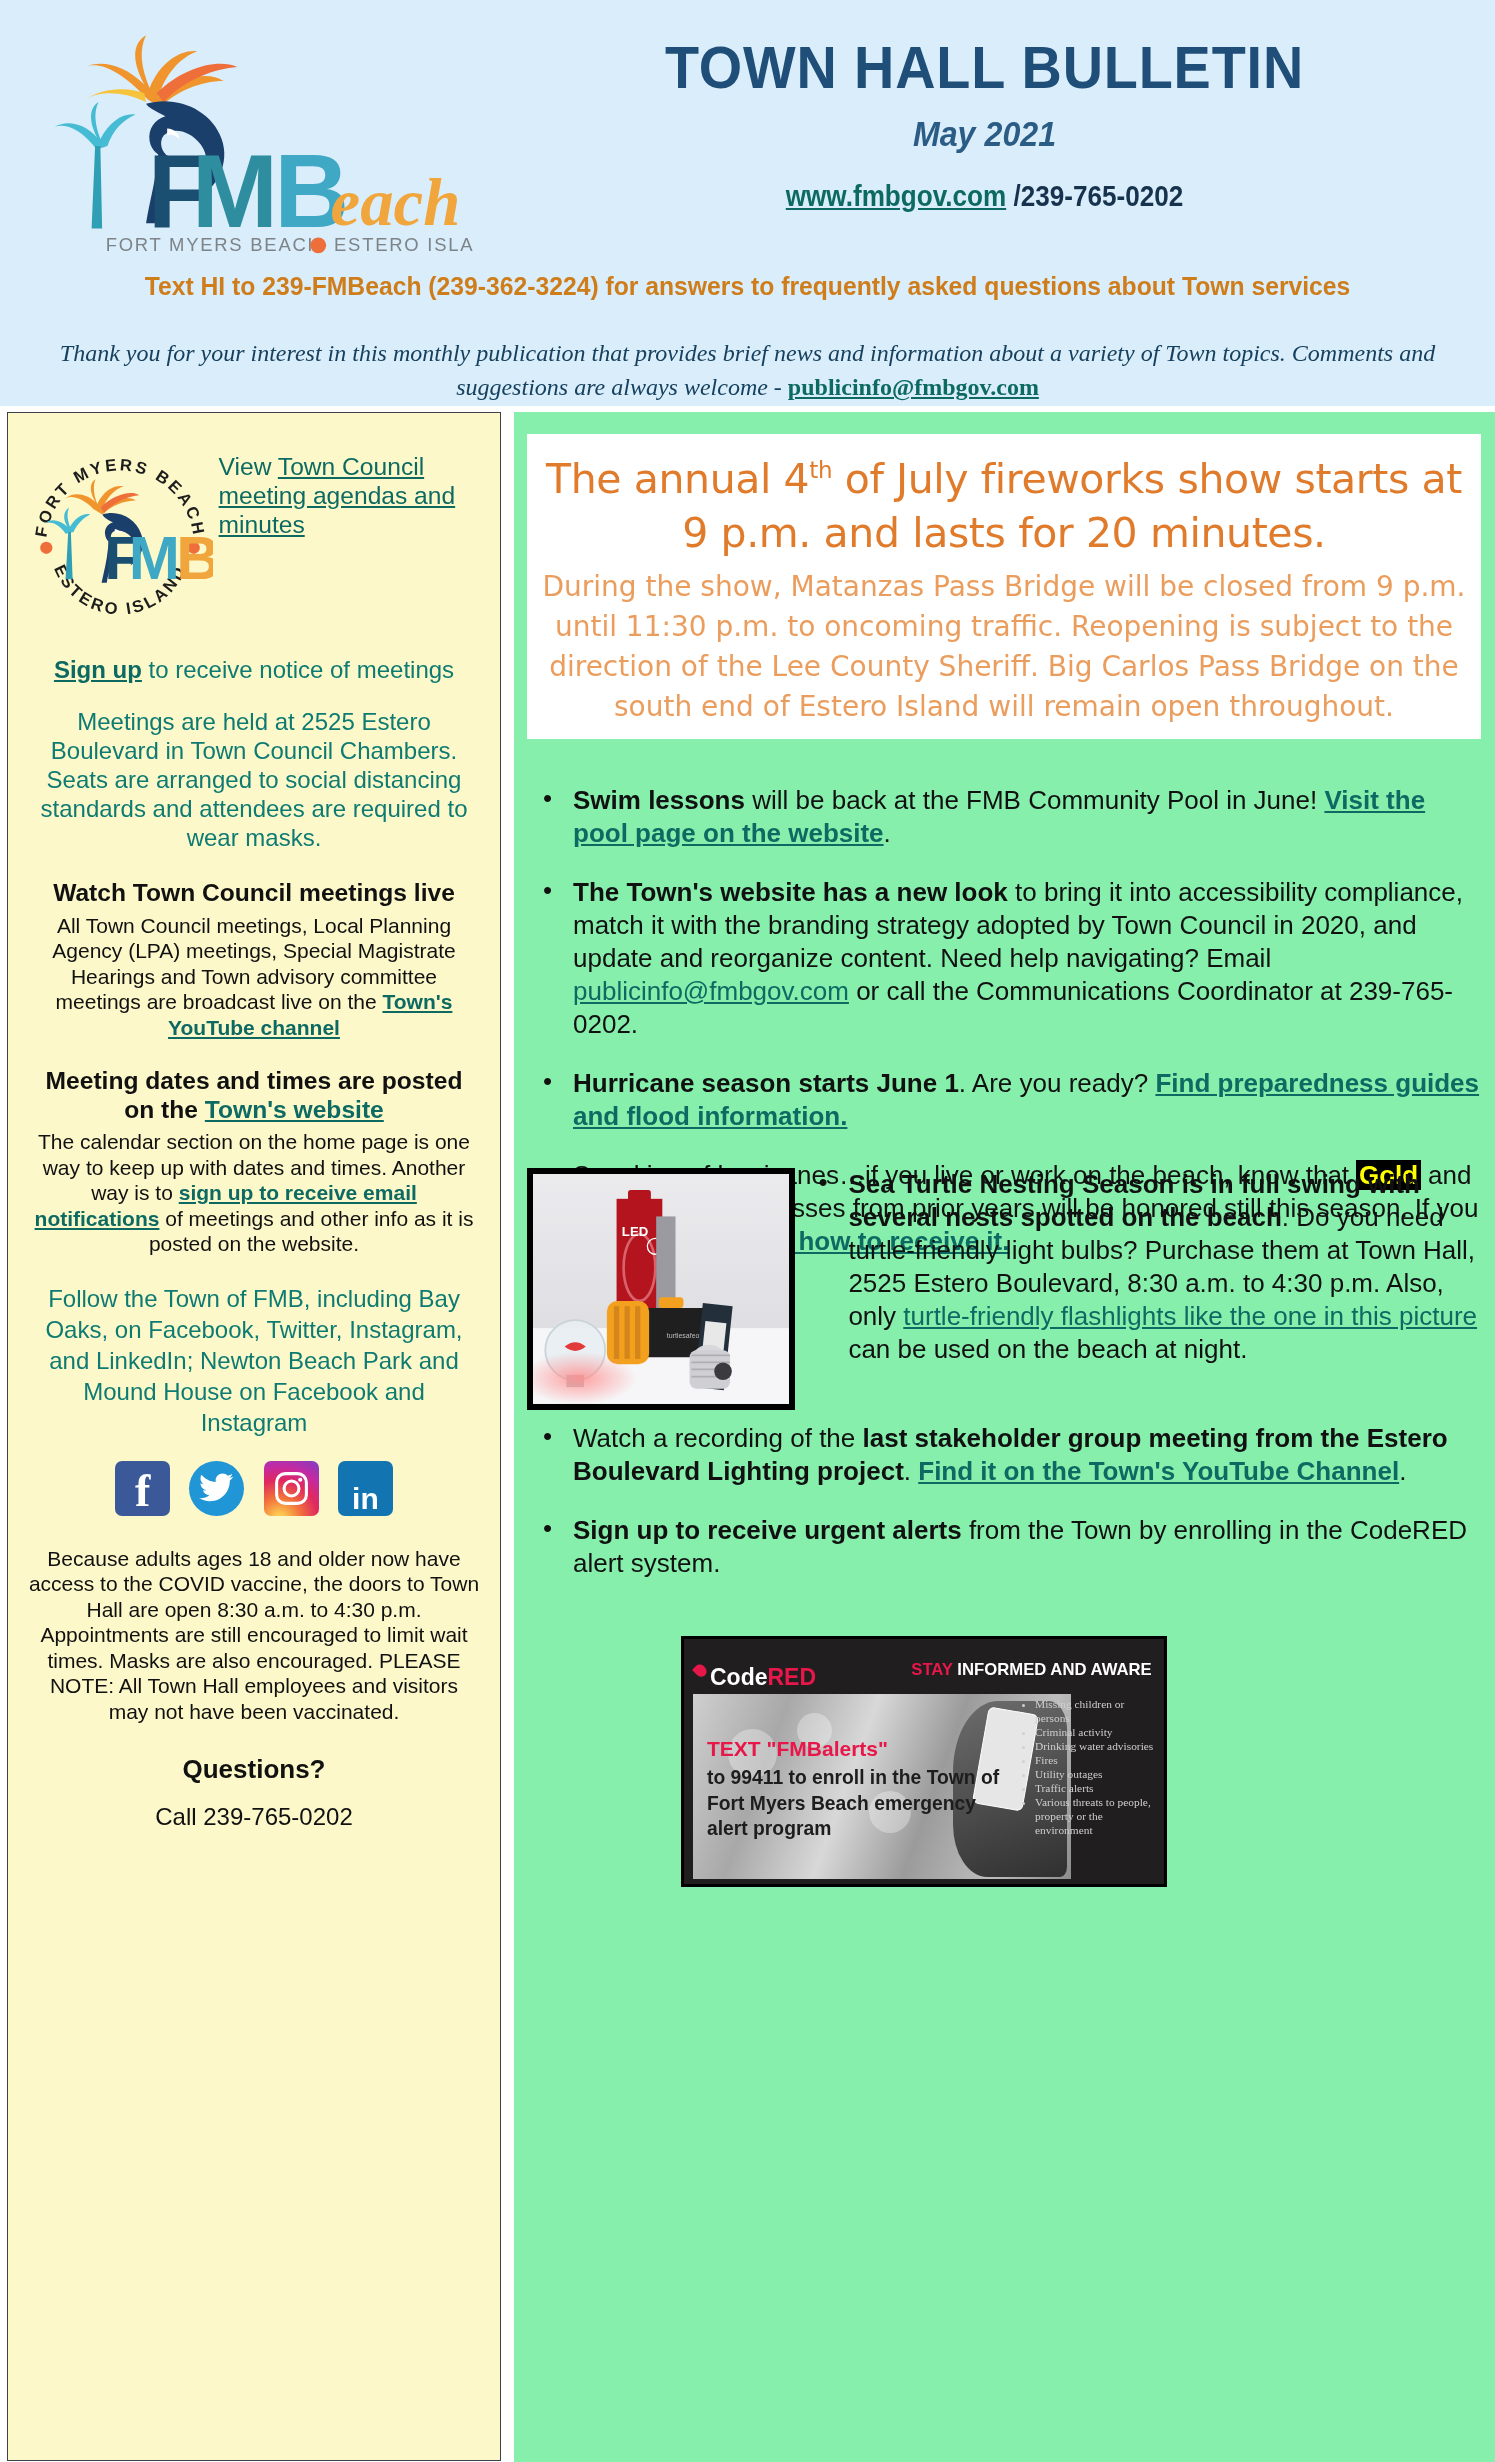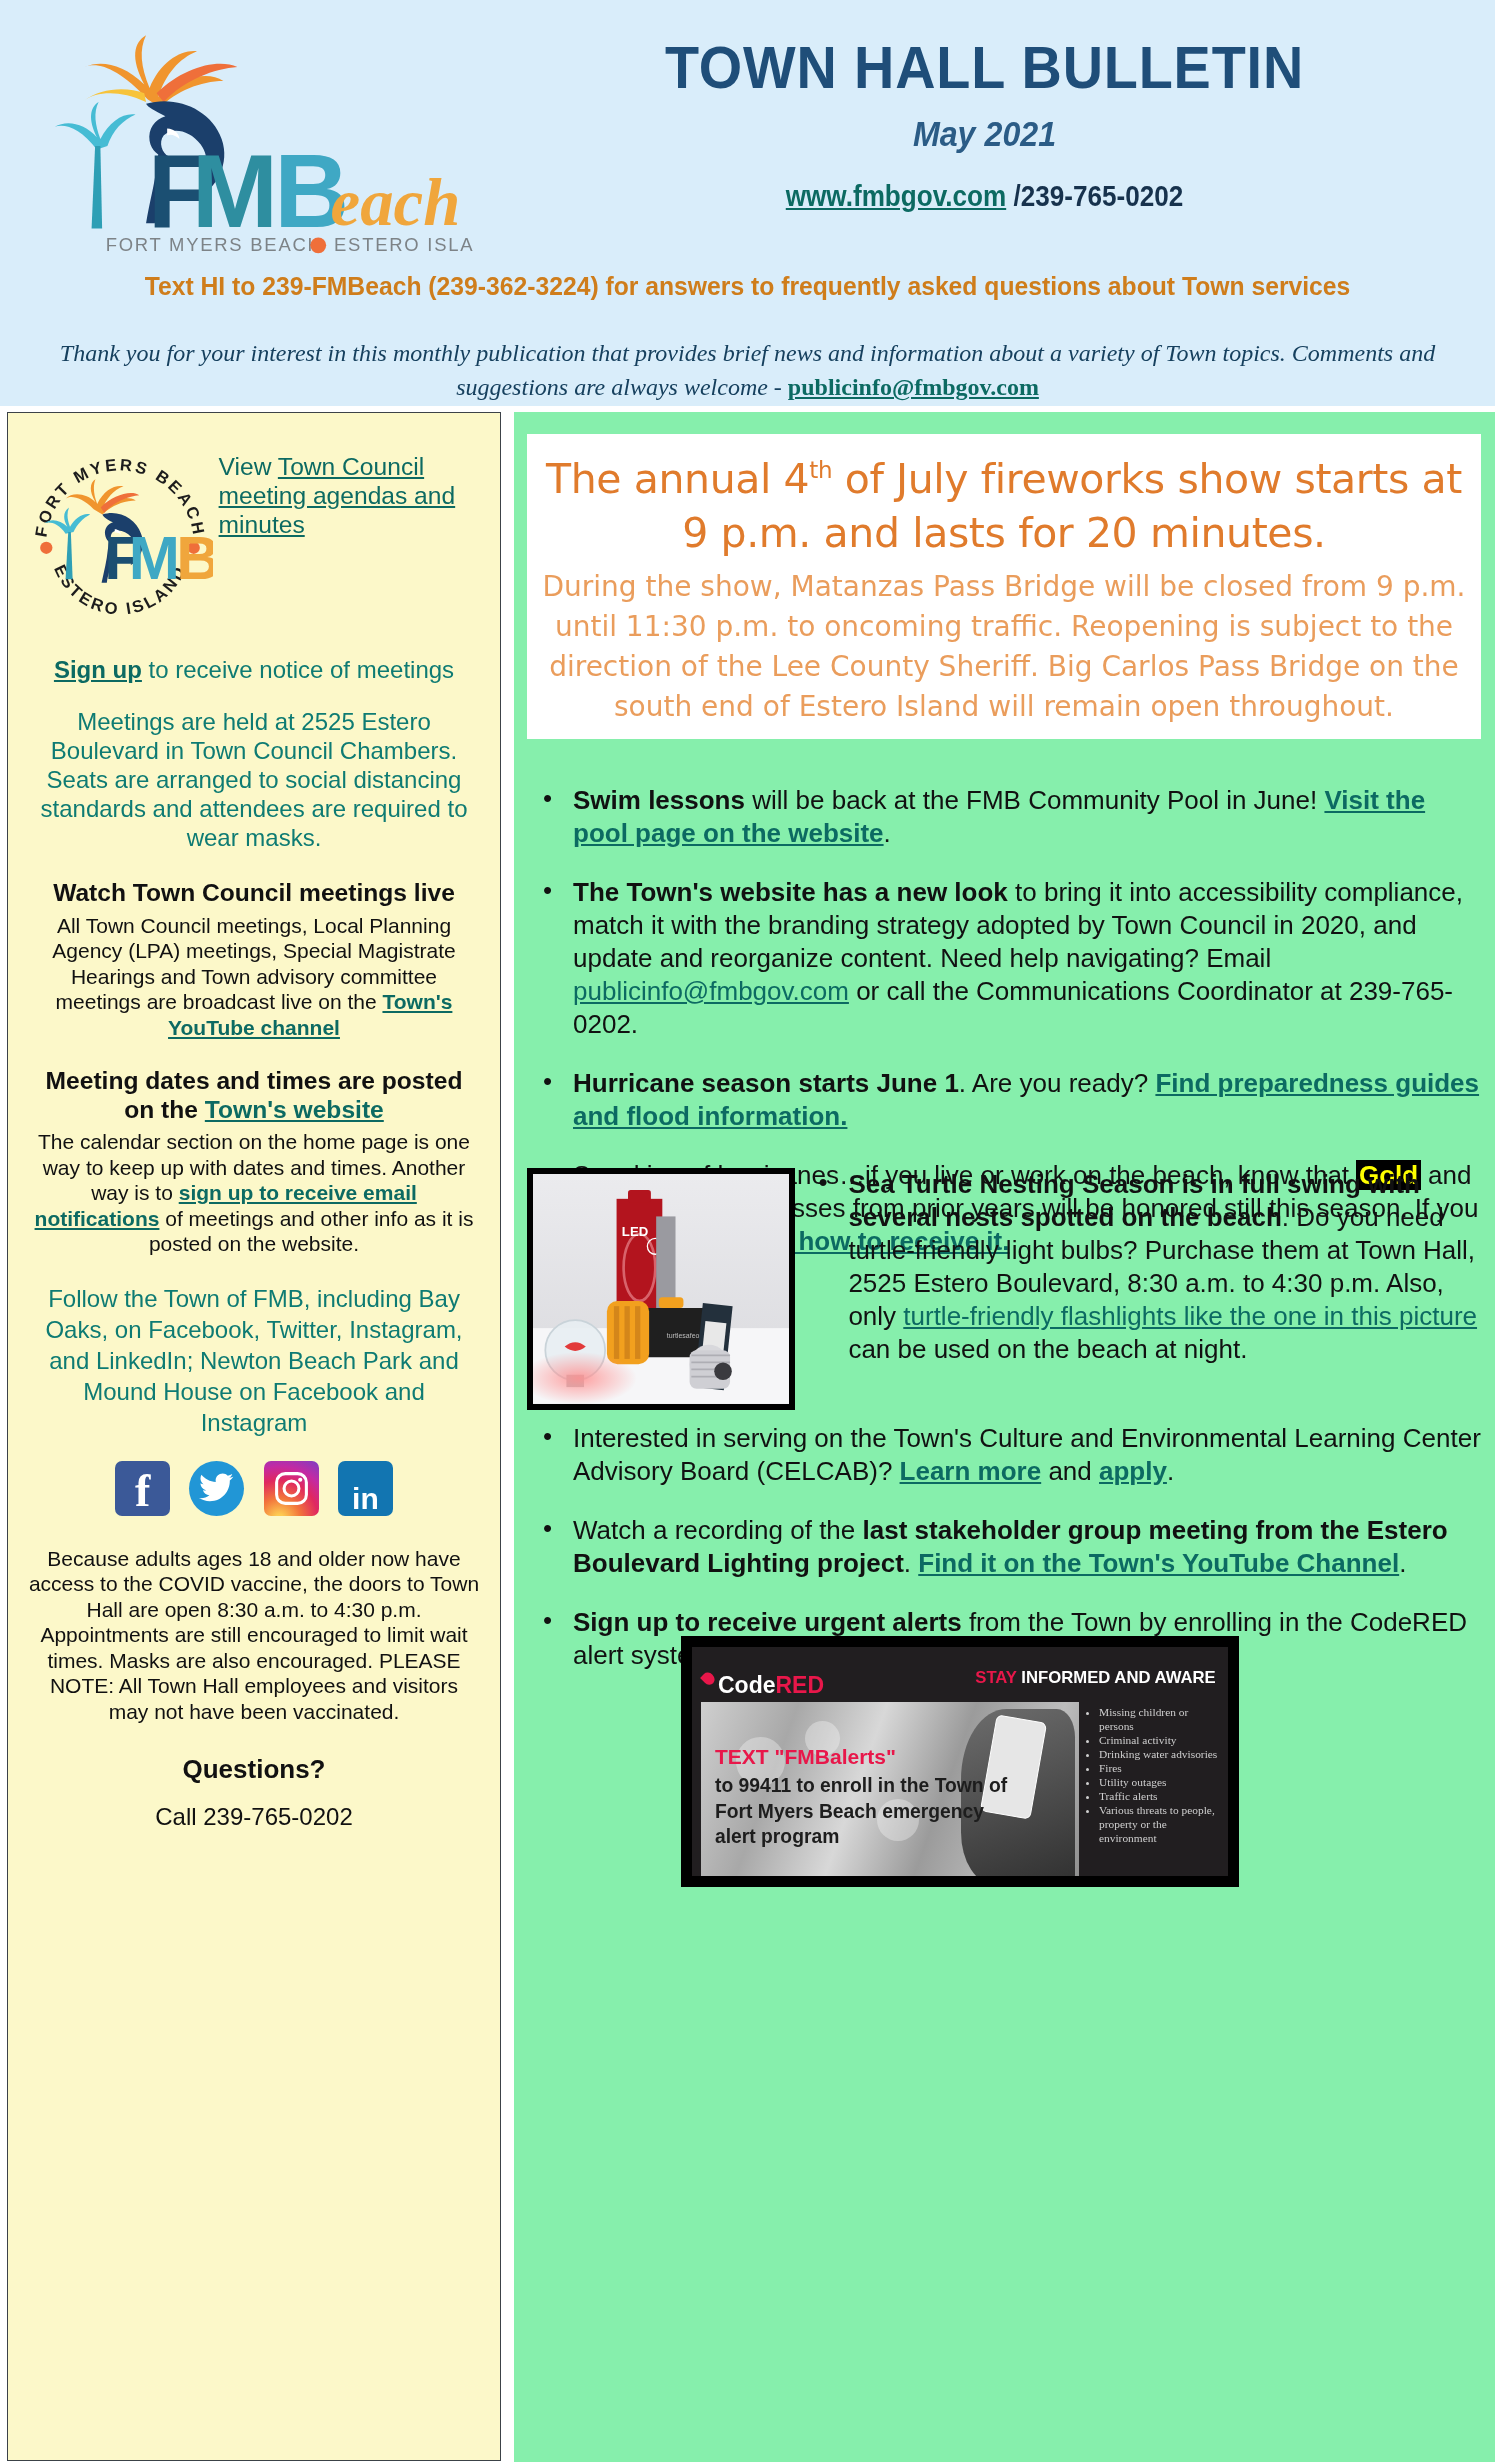--- a/index.html
+++ b/index.html
@@ -148,22 +148,22 @@
   
   .turtle-sec { position:absolute; left: 13px; top: 756px; width: 954px; display:flex; gap: 0px; }
   .turtle-img-wrap { flex:0 0 268px; height: 242px; background:#000; padding: 6.2px; }
   .turtle-img { width:100%; height:100%; position:relative; overflow:hidden;
                 background: linear-gradient(170deg,#e9e9ec 0%, #dedee2 45%, #f3f3f5 100%); }
   .turtle-txt { flex:1; padding-left: 7px; }
 
   .list-bottom { position:absolute; left: 13px; top: 1010px; width: 954px; }
 
   
-  .codered-wrap { position:absolute; left: 167px; top: 1224px; width: 558px; height: 251px;
-                  background:#000; padding: 11px; }
+  .codered-wrap { position:absolute; left: 167px; top: 1224px; width: 486px; height: 251px;
+                  background:#000; padding: 3px; }
   .codered { width:100%; height:100%; background:#211e20; position:relative; overflow:hidden; }
   .cr-logo { position:absolute; left: 26px; top: 24.6px; font-size: 23px; font-weight:bold; color:#fff;
              font-family:"Liberation Sans",sans-serif; }
   .cr-logo .red { color:#e8174a; }
   .cr-drop { position:absolute; left: 10.6px; top: 24.6px; width:11.4px; height:13px; background:#e8174a;
              border-radius: 0 60% 60% 60%; transform: rotate(-45deg); }
   .cr-stay { position:absolute; right: 12.3px; top: 21px; font-size: 16.7px; font-weight:bold; color:#fff;
              font-family:"Liberation Sans",sans-serif; white-space:nowrap; }
   .cr-stay .red { color:#e8174a; }
   .cr-photo { position:absolute; left: 8.8px; top: 55px; width: 378px; height: 185px;
@@ -397,23 +397,20 @@
         </div>
       </div>
       <div class="turtle-txt">
         <div class="blt" style="margin-bottom:0;">
           <b>Sea Turtle Nesting Season is in full swing with several nests spotted on the beach</b><span>. Do you need turtle-friendly light bulbs? Purchase them at Town Hall, 2525 Estero Boulevard, 8:30 a.m. to 4:30 p.m. Also, only </span><a href="#" class="plain">turtle-friendly flashlights like the one in this picture</a><span> can be used on the beach at night.</span>
         </div>
       </div>
     </div>
 
     <div class="list-bottom">
-      <div class="blt">
-        <span>Interested in serving on the Town's Culture and Environmental Learning Center Advisory Board (CELCAB)? </span><a href="#">Learn more</a><span> and </span><a href="#">apply</a><span>.</span>
-      </div>
 
       <div class="blt">
         <span>Watch a recording of the </span><b>last stakeholder group meeting from the Estero Boulevard Lighting project</b><span>. </span><a href="#">Find it on the Town's YouTube Channel</a><span>.</span>
       </div>
 
       <div class="blt">
         <b>Sign up to receive urgent alerts</b><span> from the Town by enrolling in the CodeRED alert system.</span>
       </div>
     </div>
 

